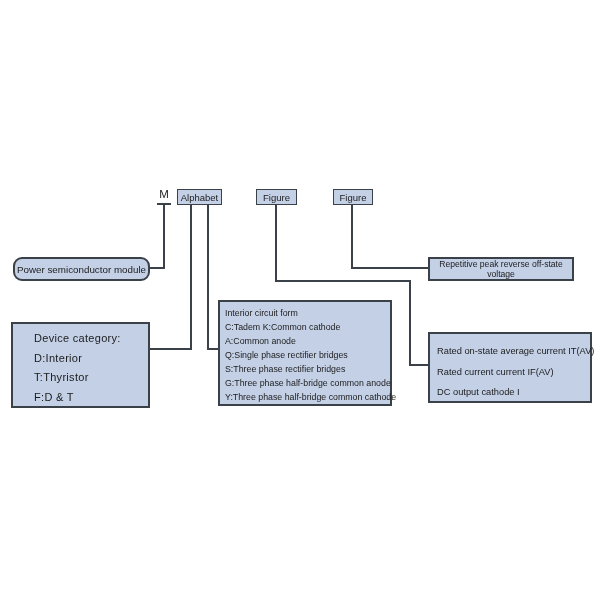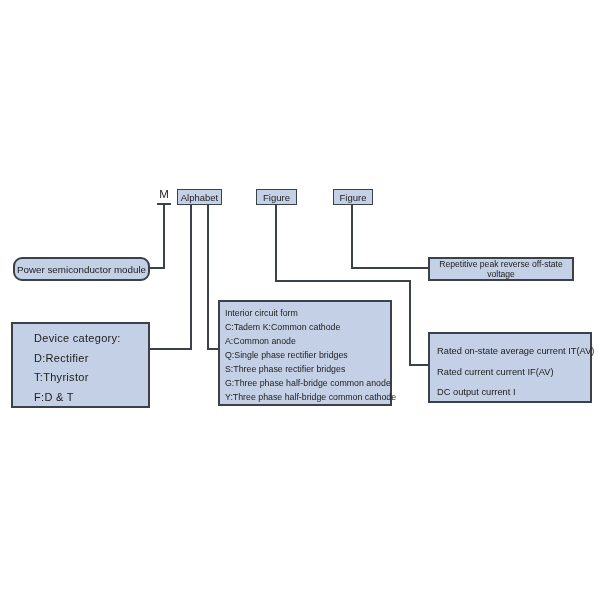--- a/index.html
+++ b/index.html
@@ -103,36 +103,36 @@
   <div class="node center tag" style="left:177px; top:189px; width:45px; height:16px;">Alphabet</div>
 
   <div class="node center tag" style="left:256px; top:189px; width:41px; height:16px;">Figure</div>
 
   <div class="node center tag" style="left:333px; top:189px; width:40px; height:16px;">Figure</div>
 
   <div class="node center psm thick" style="left:13px; top:257px; width:137px; height:24px;">Power semiconductor module</div>
 
   <div class="node device-box thick">
     <div>Device category:</div>
-    <div>D:Rectifier</div>
+    <div>D:Interior</div>
     <div>T:Thyristor</div>
     <div>F:D &amp; T</div>
   </div>
 
   <div class="node interior-box thick">
     <div>Interior circuit form</div>
     <div>C:Tadem  K:Common cathode</div>
     <div>A:Common anode</div>
     <div>Q:Single phase rectifier bridges</div>
     <div>S:Three phase rectifier bridges</div>
     <div>G:Three phase half-bridge common anode</div>
     <div>Y:Three phase half-bridge common cathode</div>
   </div>
 
   <div class="node center voltage thick" style="left:428px; top:257px; width:146px; height:24px;">Repetitive peak reverse off-state voltage</div>
 
   <div class="node current-box thick">
     <div>Rated on-state average current  IT(AV)</div>
     <div>Rated current current  IF(AV)</div>
-    <div>DC output current  I</div>
+    <div>DC output cathode  I</div>
   </div>
 
 </div>
 
 </body></html>

